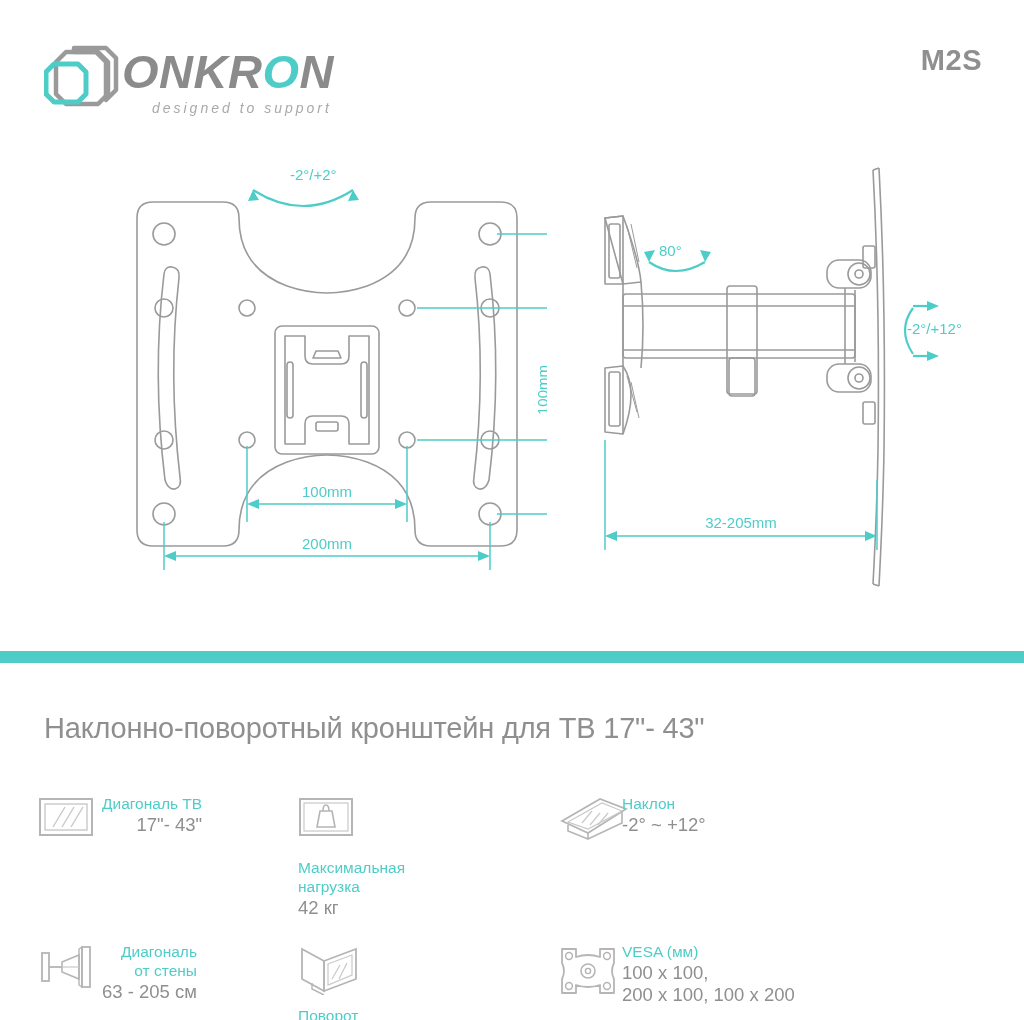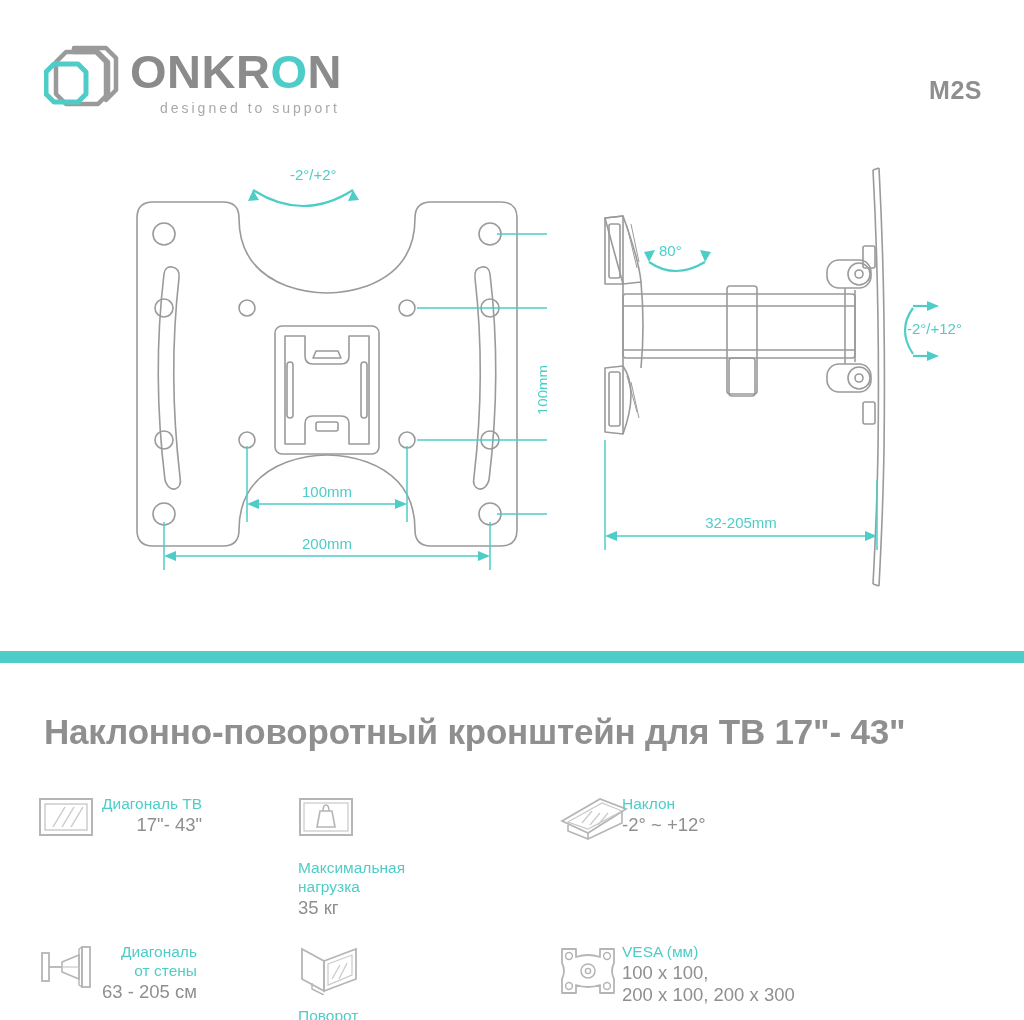--- a/index.html
+++ b/index.html
@@ -9,46 +9,46 @@
     background: #ffffff;
     font-family: "Liberation Sans", sans-serif;
     overflow: hidden;
   }
   .page { position: relative; width: 1024px; height: 1020px; background: #fff; }
 
   
   .header { position: absolute; left: 0; top: 0; width: 1024px; height: 140px; }
   .logo-wrap { position: absolute; left: 44px; top: 44px; display: flex; align-items: flex-start; }
   .logo-mark { width: 78px; height: 66px; flex: 0 0 auto; }
-  .logo-text { margin-left: 8px; padding-top: 4px; }
+  .logo-text { padding-top: 4px; font-style: italic; }
   .logo-word { font-size: 47px; font-weight: bold; letter-spacing: 0.5px; line-height: 1; }
   .logo-word .g { color: #8b8b8b; }
   .logo-word .t { color: #4ECDC8; }
   .logo-tag {
     color: #a9a9a9; font-size: 14px; letter-spacing: 3.0px;
     text-align: right; margin-top: 5px; padding-right: 2px;
   }
   .model {
     position: absolute; right: 42px; top: 44px;
-    color: #8f8f8f; font-size: 25px; font-weight: bold; letter-spacing: 0.5px; margin-top: 32px;
+    color: #8f8f8f; font-size: 29px; font-weight: bold; letter-spacing: 0.5px;
   }
 
   
   .drawings { position: absolute; left: 0; top: 150px; width: 1024px; height: 470px; margin-left: 12px; }
   .dwg { position: absolute; top: 0; }
   .dwg-front { left: 95px; }
   .dwg-side { left: 575px; }
 
   
   .divider { position: absolute; left: 0; top: 651px; width: 1024px; height: 12px; background: #4ECDC8; }
 
   
   .title {
     position: absolute; left: 44px; top: 712px; width: 960px;
-    color: #8f8f8f; font-size: 35px; font-weight: bold; letter-spacing: -0.2px;
+    color: #8f8f8f; font-size: 29px; font-weight: normal; letter-spacing: -0.2px;
     white-space: nowrap;
   }
 
   
   .features { position: absolute; left: 38px; top: 793px; width: 960px; }
   .frow { display: flex; }
   .frow + .frow { margin-top: 22px; }
   .feat { display: flex; align-items: flex-start; }
   .feat-c1 { width: 260px; text-align: right; }
   .feat-c2 { width: 260px; flex-direction: column; }
@@ -277,21 +277,21 @@
           <svg width="56" height="44" viewBox="0 0 56 44">
             <rect x="2" y="4" width="52" height="36" fill="none" stroke="#b5b5b5" stroke-width="2"></rect>
             <rect x="6" y="8" width="44" height="28" fill="none" stroke="#c9c9c9" stroke-width="1.2"></rect>
             <path d="M19 32 L22 16 L34 16 L37 32 Z" fill="none" stroke="#b5b5b5" stroke-width="1.6"></path>
             <path d="M25 16 Q25 10 28 10 Q31 10 31 16" fill="none" stroke="#b5b5b5" stroke-width="1.6"></path>
           </svg>
         </div>
         <div class="feat-txt">
           <div class="feat-label">Максимальная
 нагрузка</div>
-          <div class="feat-value">35 кг</div>
+          <div class="feat-value">42 кг</div>
         </div>
       </div>
 
       <div class="feat feat-c3">
         <div class="feat-ico">
           <svg width="72" height="48" viewBox="0 0 72 48">
             <path d="M4 26 L42 4 L68 14 L30 38 Z" fill="none" stroke="#b5b5b5" stroke-width="1.8"></path>
             <path d="M10 27 L44 8 L64 16 L30 34 Z" fill="none" stroke="#c9c9c9" stroke-width="1.2"></path>
             <path d="M64 16 L64 28 L30 44 L30 38" fill="none" stroke="#b5b5b5" stroke-width="1.6"></path>
             <path d="M10 30 L10 36 L30 44" fill="none" stroke="#b5b5b5" stroke-width="1.6"></path>
@@ -358,18 +358,18 @@
             <circle cx="49" cy="13" r="3.4" fill="none" stroke="#b5b5b5" stroke-width="1.5"></circle>
             <circle cx="11" cy="43" r="3.4" fill="none" stroke="#b5b5b5" stroke-width="1.5"></circle>
             <circle cx="49" cy="43" r="3.4" fill="none" stroke="#b5b5b5" stroke-width="1.5"></circle>
             <circle cx="30" cy="28" r="7" fill="none" stroke="#b5b5b5" stroke-width="1.6"></circle>
             <circle cx="30" cy="28" r="2.6" fill="none" stroke="#b5b5b5" stroke-width="1.4"></circle>
           </svg>
         </div>
         <div class="feat-txt">
           <div class="feat-label">VESA (мм)</div>
           <div class="feat-value">100 x 100,
-200 x 100, 200 x 300</div>
+200 x 100, 100 x 200</div>
         </div>
       </div>
     </div>
   </div>
 </div>
 
 </body></html>

